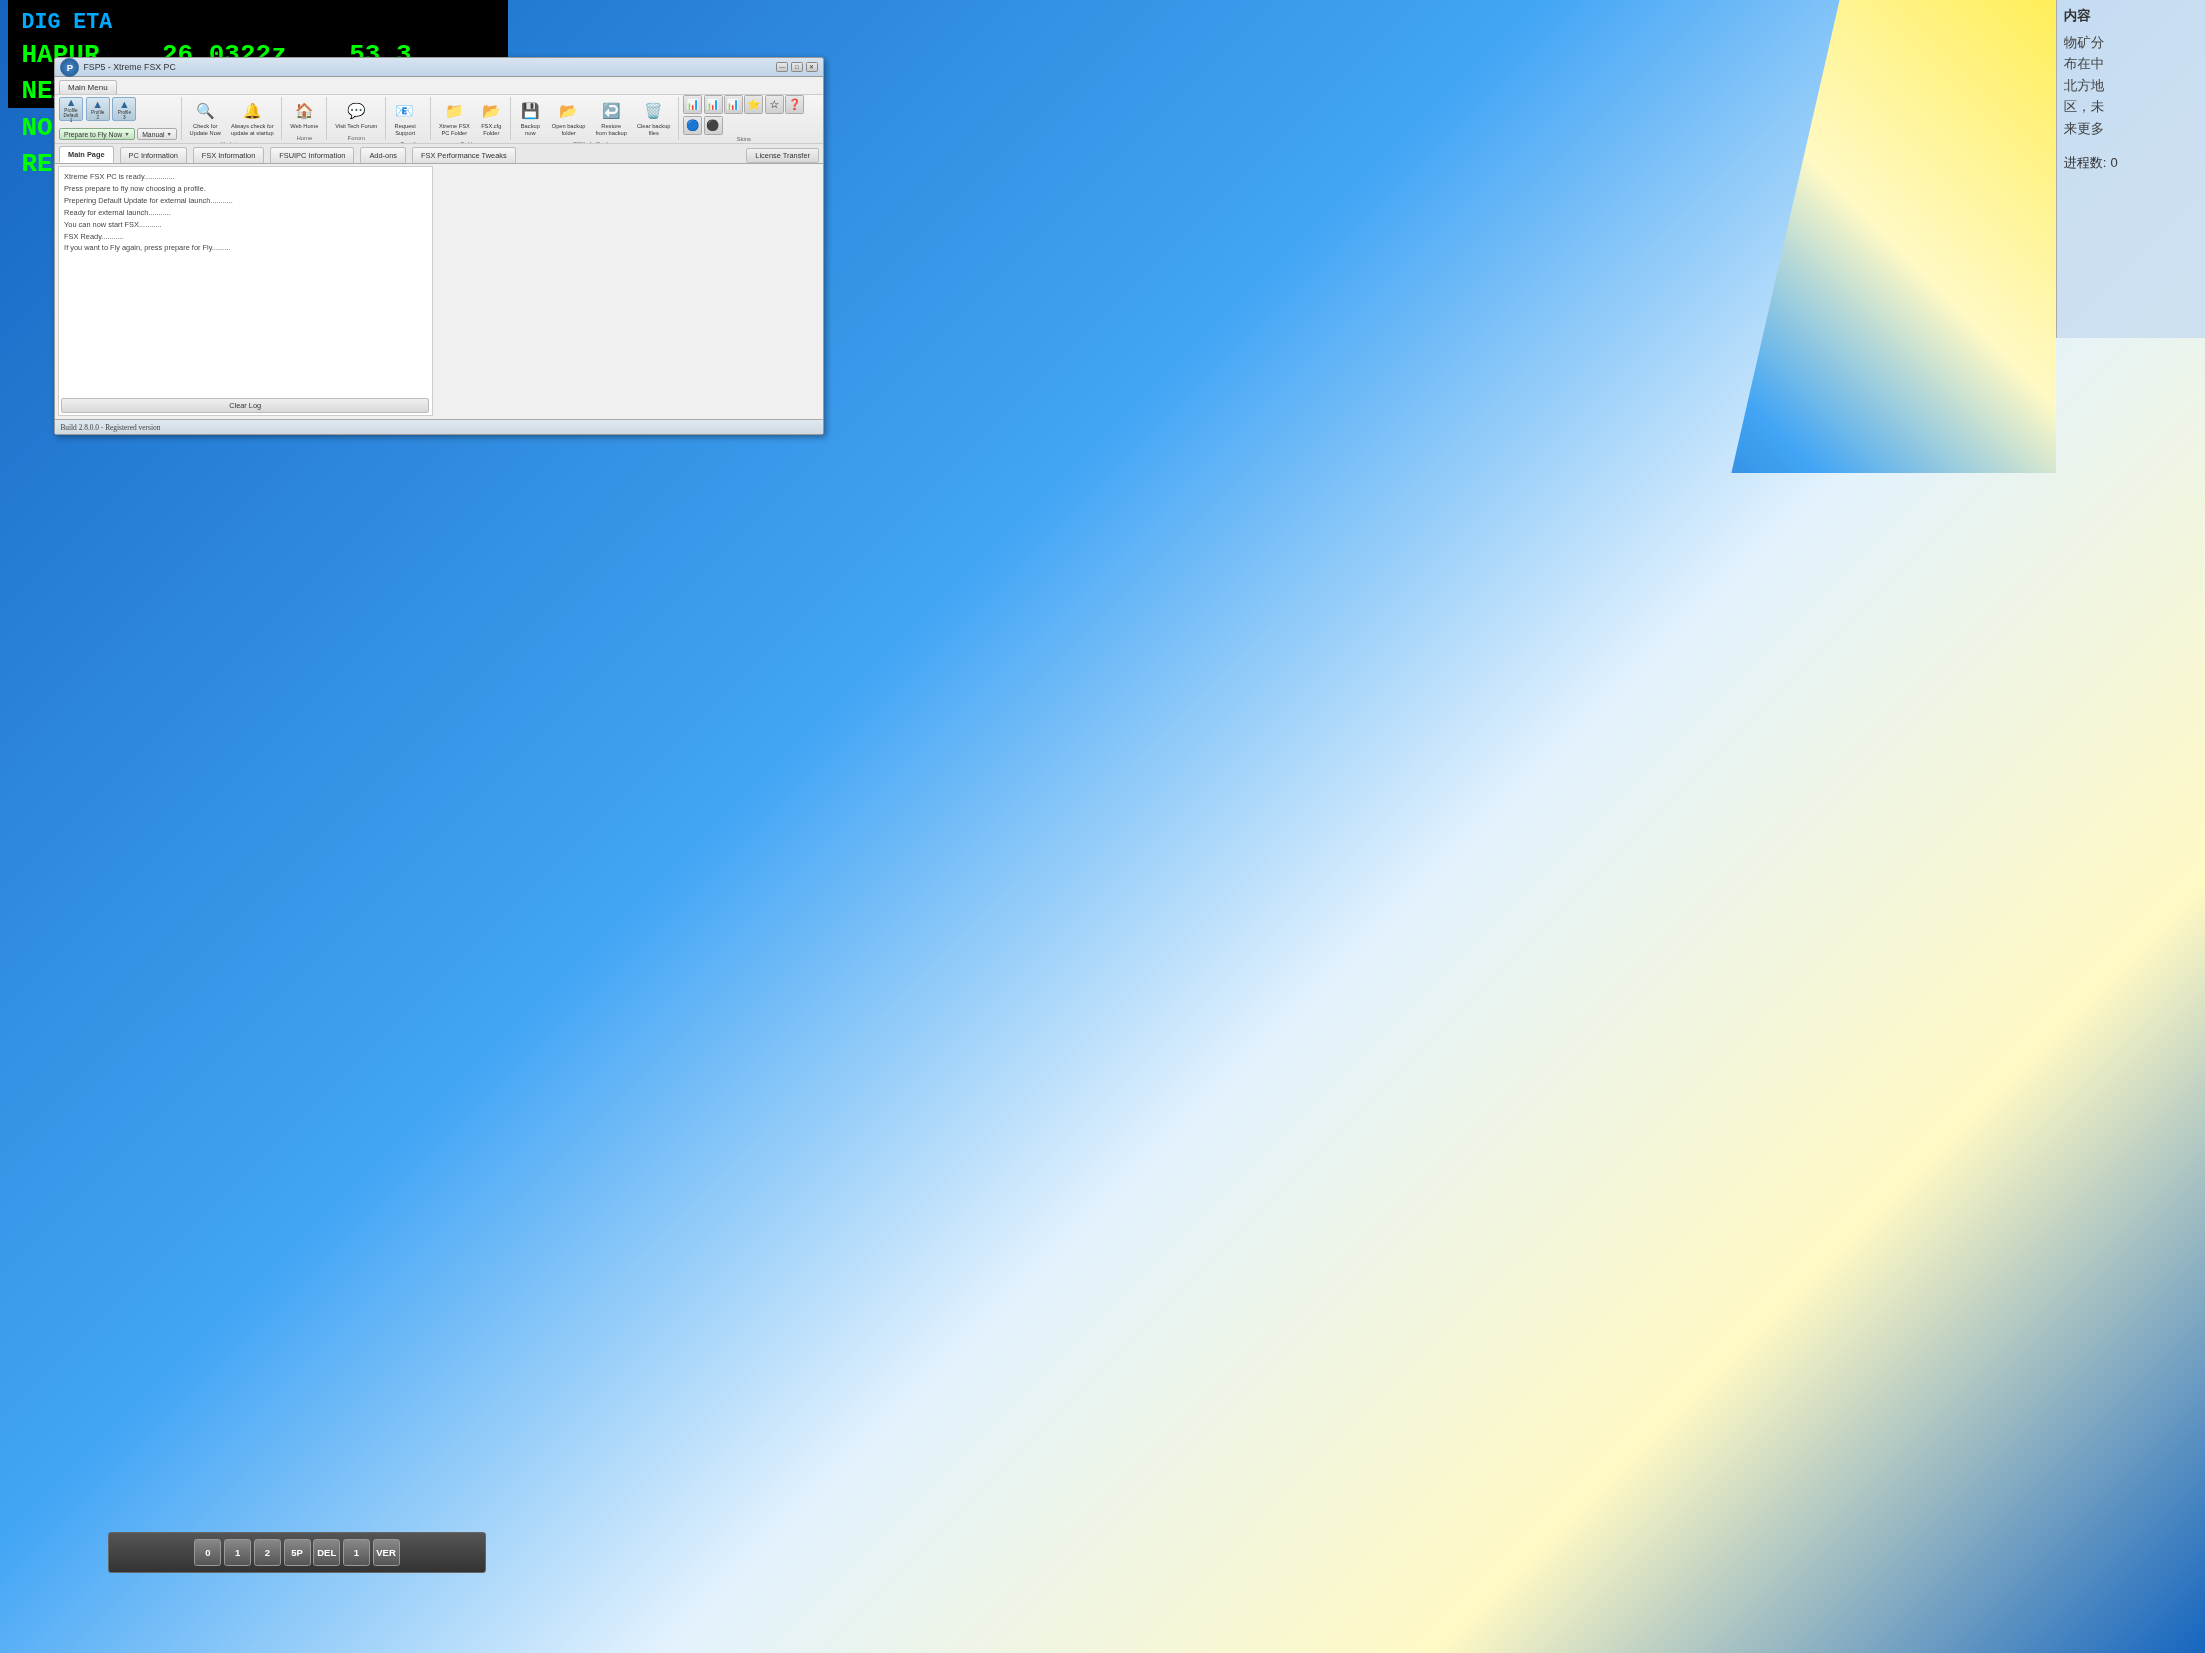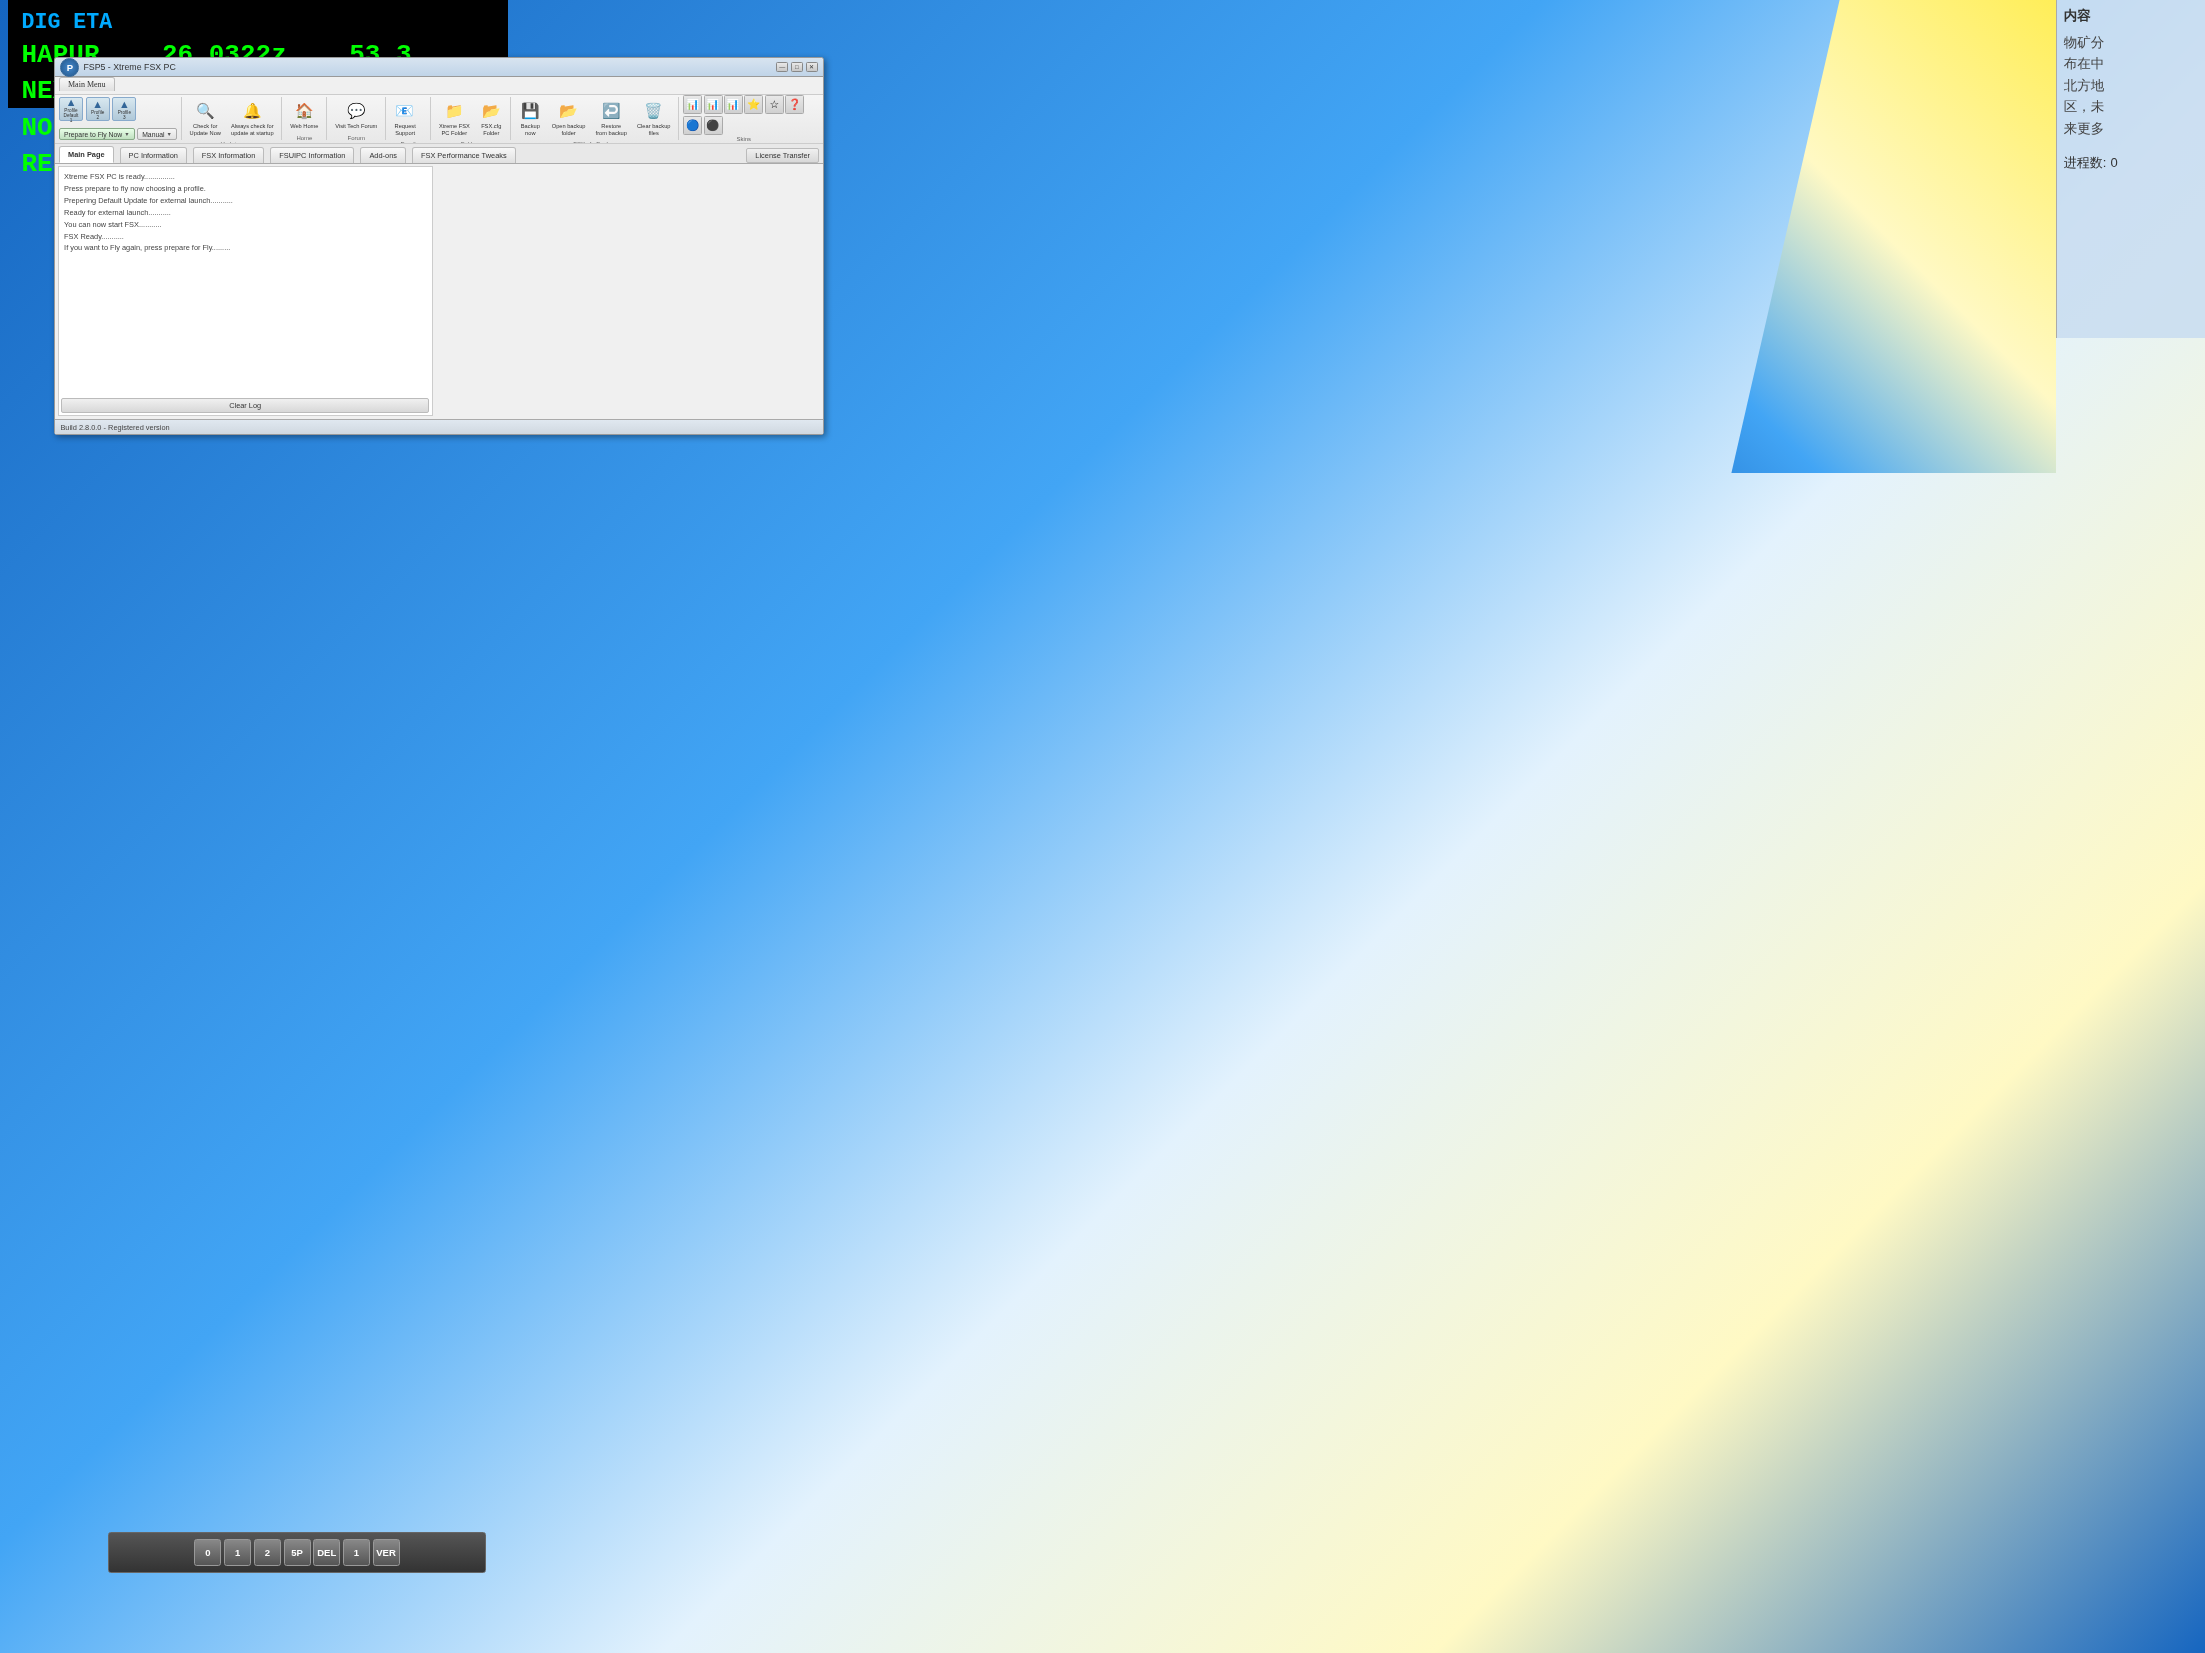--- a/index.html
+++ b/index.html
@@ -112,23 +112,22 @@
       justify-content: center;
       color: #333;
     }
 
     
     .menu-bar {
       height: 17.6px;
       background: #f0f0f0;
       border-bottom: 0.7px solid #ccc;
       display: flex;
-      align-items: flex-start;
+      align-items: flex-end;
       padding: 0 4px;
-      font-family: Liberation Serif, serif;
     }
 
     .menu-tab {
       padding: 2px 8px;
       font-size: 8px;
       color: #333;
       background: linear-gradient(to bottom, #f8f8f8, #e0e0e0);
       border: 0.7px solid #bbb;
       border-radius: 2.7px 2.7px 0 0;
       cursor: pointer;
@@ -332,20 +331,21 @@
     
     .status-bar {
       height: 15px;
       background: linear-gradient(to bottom, #e0e8f0, #d0d8e0);
       border-top: 0.7px solid #aaa;
       display: flex;
       align-items: center;
       padding: 0 5.4px;
       font-size: 7.4px;
       color: #444;
+      font-family: Liberation Serif, serif;
     }
 
     
     .skins-group {
       display: flex;
       flex-direction: column;
     }
 
     .skins-icons {
       display: flex;

